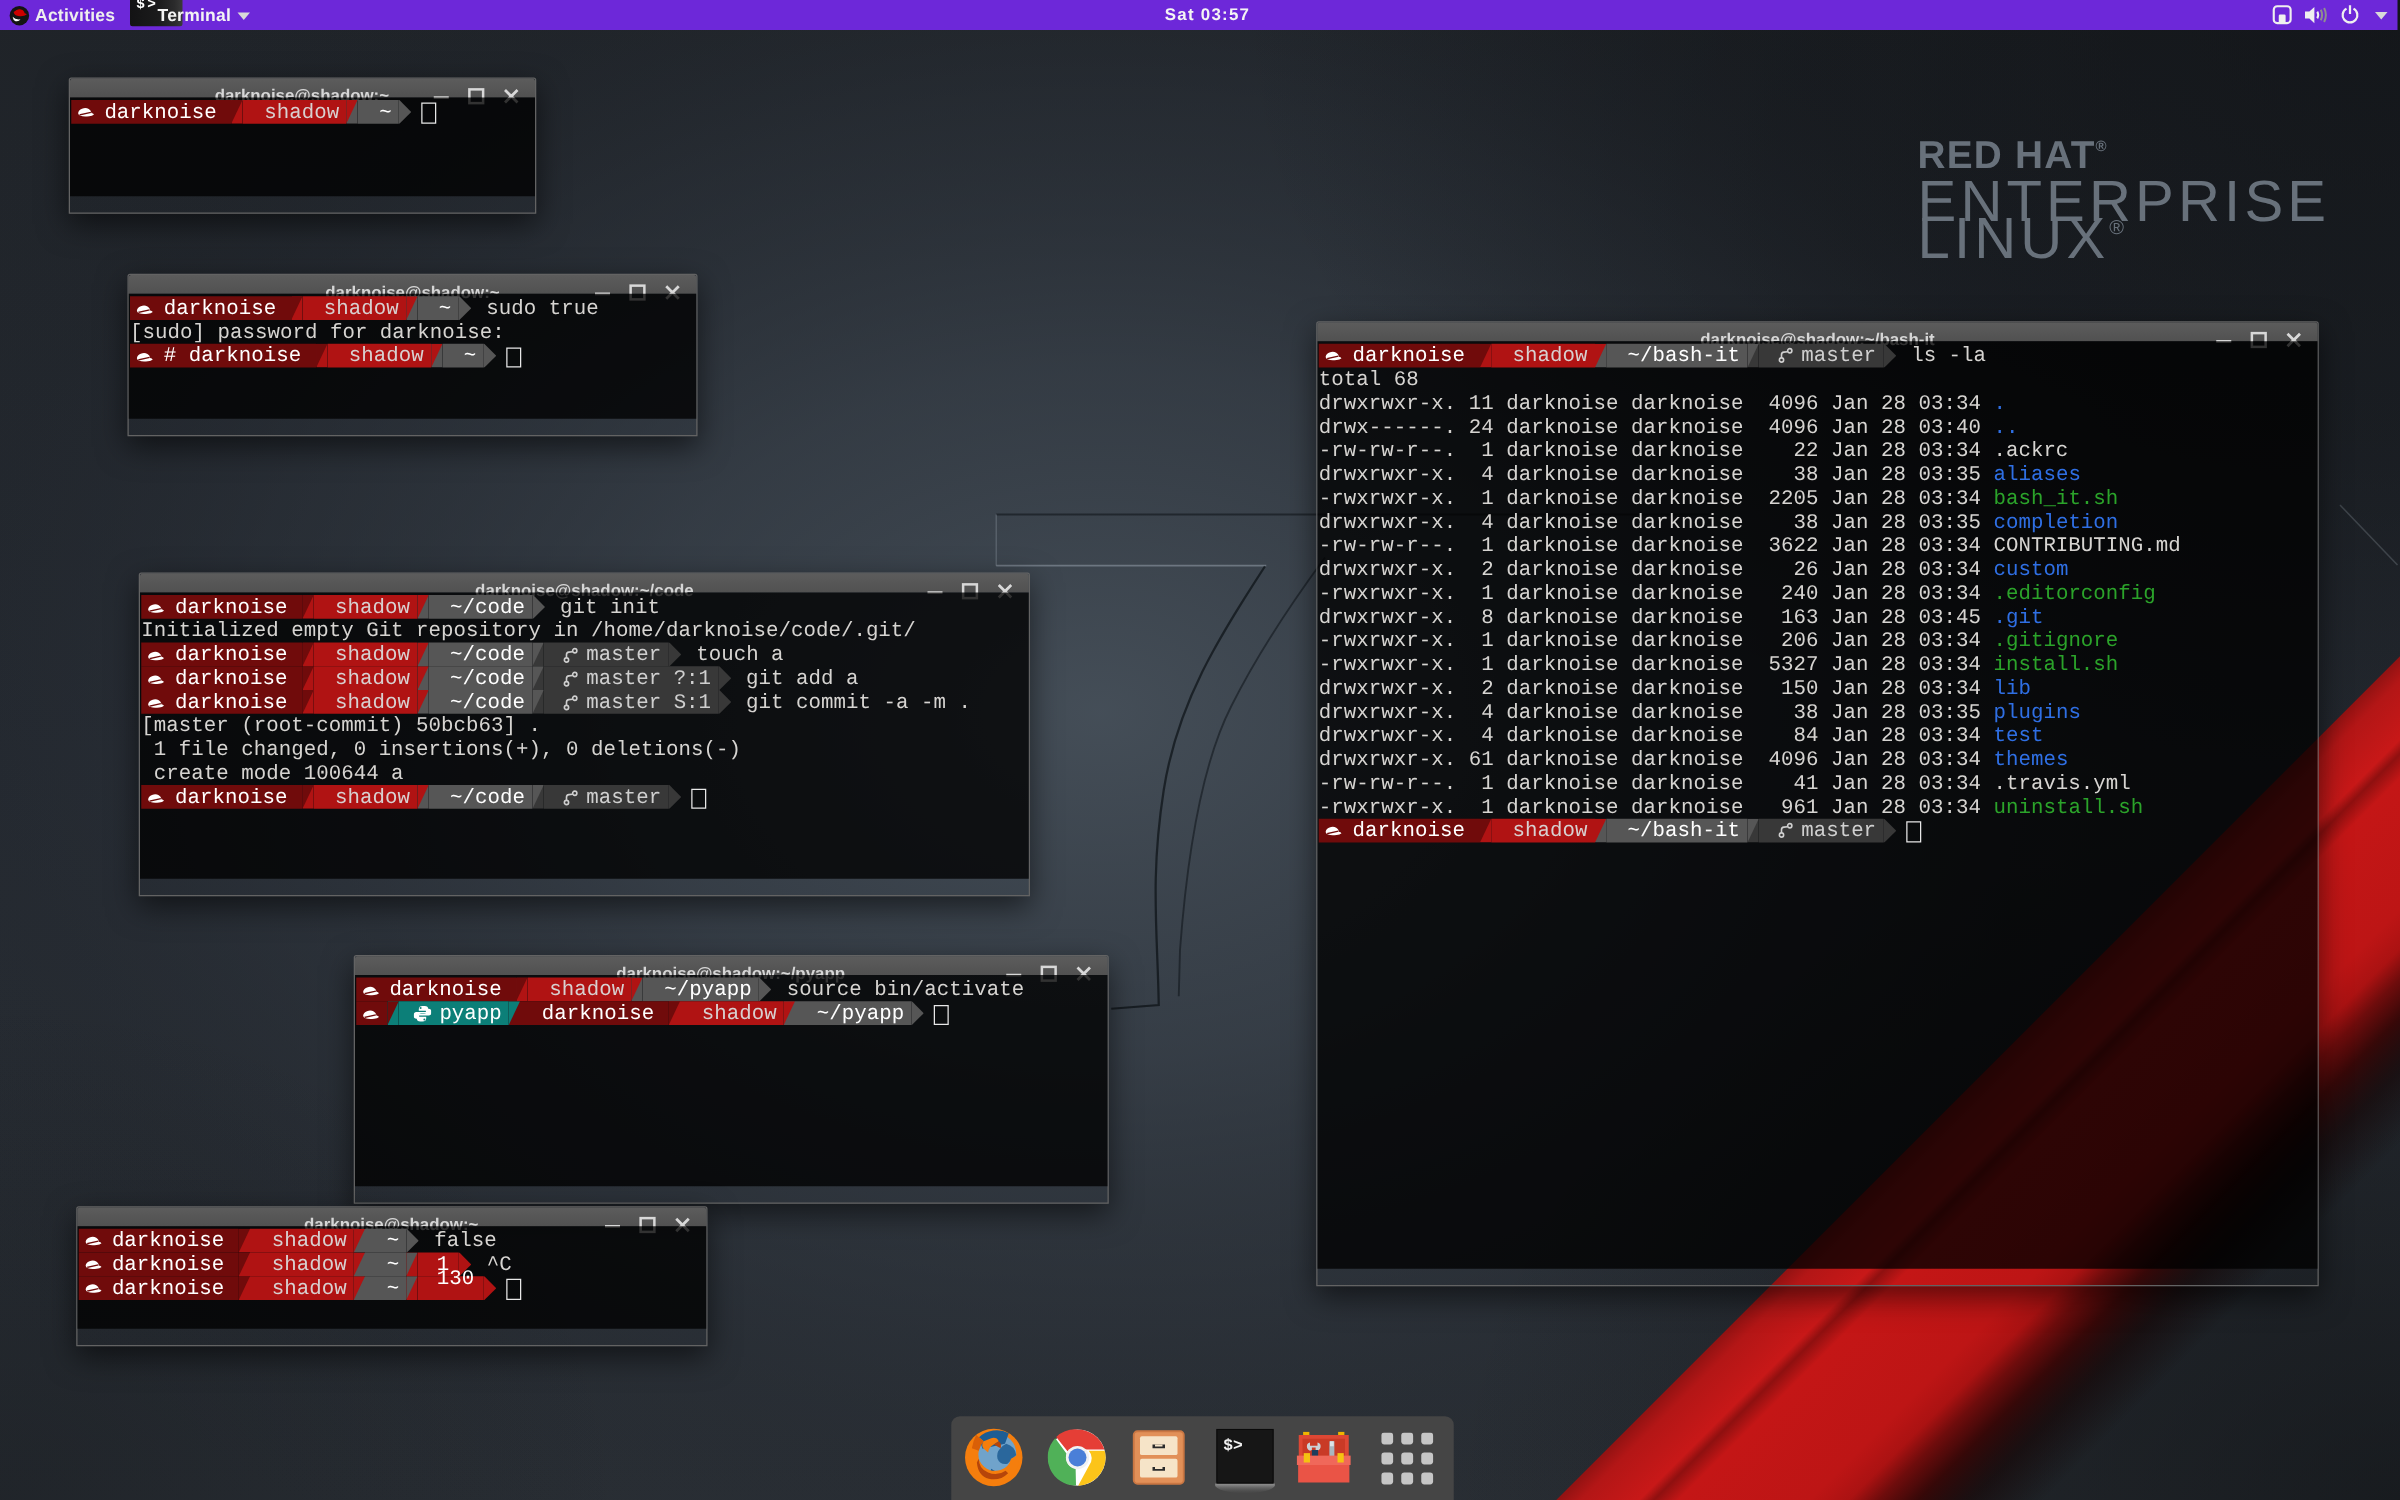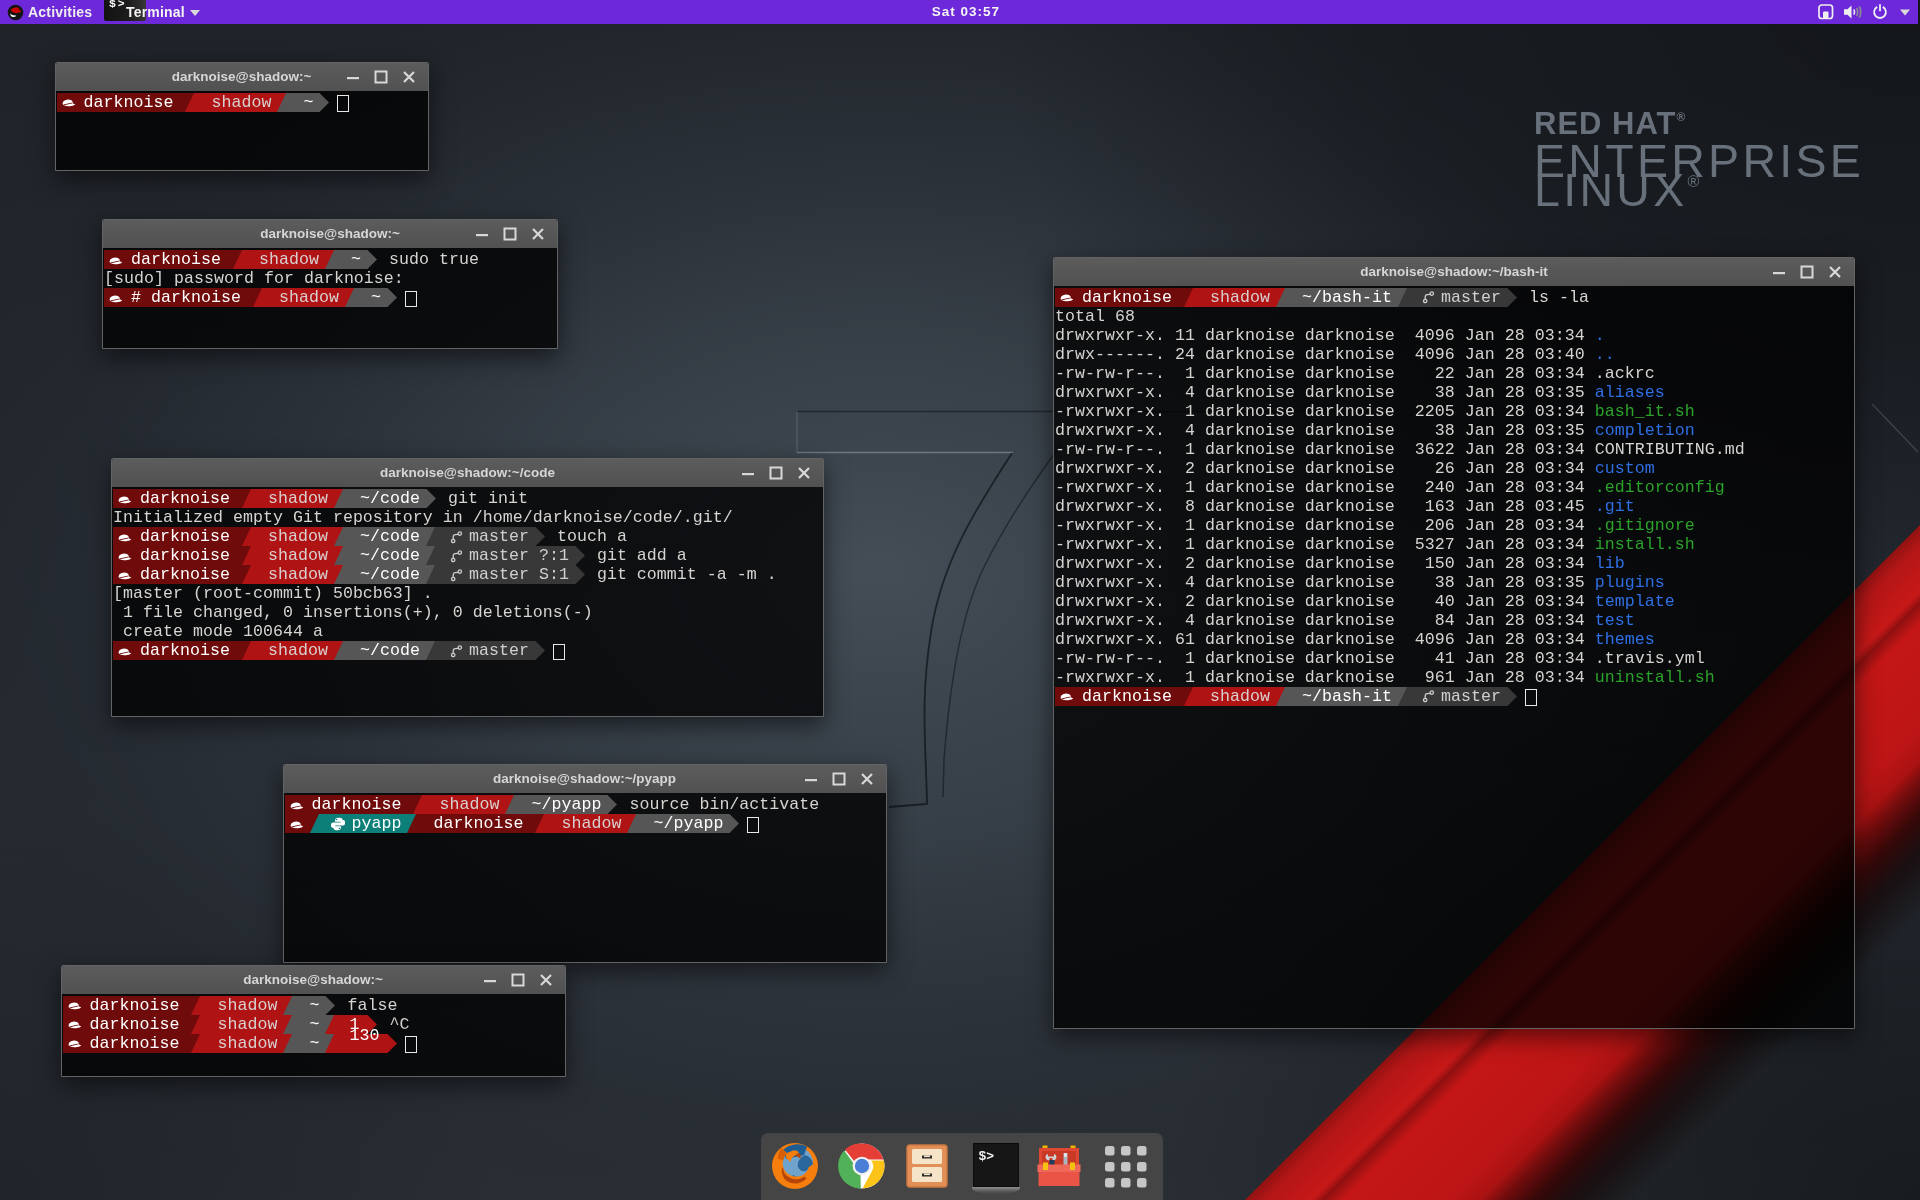--- a/index.html
+++ b/index.html
@@ -9,21 +9,21 @@
 #topbar{position:absolute;left:0;top:0;width:1918px;height:24px;background:#6d28d9;z-index:50;color:#f0f0f0}
 #topbar .act{position:absolute;left:28px;top:0;line-height:24px;font-size:14px;letter-spacing:0.2px;font-weight:bold;color:#eee}
 #topbar .redhat{position:absolute;left:7px;top:4px}
 #termplate{position:absolute;left:104px;top:0;width:42px;height:21px;background:linear-gradient(90deg,#131314 0%,#1b1b1c 55%,#2b2b2c 85%,#3a3a3a 100%);border-radius:0 0 2px 2px}
 #termplate .g{position:absolute;left:5px;top:-3px;font-family:"Liberation Mono",monospace;font-weight:bold;font-size:11.5px;color:#fff;letter-spacing:1.8px}
 #topbar .appname{position:absolute;left:126px;top:0;line-height:24px;font-size:14px;letter-spacing:0.2px;font-weight:bold;color:#f4f4f4}
 #topbar .apparr{position:absolute;left:190px;top:10px;width:0;height:0;border-left:5px solid transparent;border-right:5px solid transparent;border-top:6px solid #d9d9d9}
 #topbar .clock{position:absolute;left:6px;width:1920px;text-align:center;top:0;line-height:24px;font-size:13.5px;letter-spacing:1px;font-weight:bold;color:#f4f4f4}
 #sysicons{position:absolute;right:0;top:0;height:24px}
 .win{position:absolute;border:1px solid #636363;border-radius:2px 2px 0 0;box-shadow:0 8px 24px rgba(0,0,0,.55);z-index:10}
-.tb{height:28px;background:linear-gradient(#5c5c5c,#515151);position:relative;border-radius:2px 2px 0 0}
+.tb{height:15px;background:linear-gradient(#5c5c5c,#515151);position:relative;border-radius:2px 2px 0 0}
 .tt{position:absolute;left:0;right:0;text-align:center;line-height:28px;font-size:13.5px;font-weight:bold;color:#d6d6d6}
 .btn{position:absolute;top:0;width:28px;height:28px}
 .bmin{right:61px}.bmax{right:33px}.bcls{right:5px}
 .term{position:relative;background:rgba(0,0,0,0.77);font-family:"Liberation Mono",monospace;font-size:16.6px;line-height:19px;letter-spacing:0.037px;color:#d6d4d1;padding:2px 0 0 1px;overflow:hidden}
 .r{display:flex;height:19px;white-space:pre;align-items:flex-end}
 .sg{display:flex;height:19px;line-height:19px;align-items:center;flex:none;white-space:pre}
 .sp{width:9px;height:19px;flex:none;display:block}
 .cap{width:10px;height:19px;flex:none;display:block}
 .cmd{padding-left:12px;line-height:19px}
 .cur{width:12px;height:16.5px;border:1.3px solid #e8e8e8;margin-left:8px;margin-top:1px;flex:none}
@@ -485,21 +485,20 @@
       <div class="r">-rwxrwxr-x.  1 darknoise darknoise  2205 Jan 28 03:34 <span class="grn">bash_it.sh</span></div>
       <div class="r">drwxrwxr-x.  4 darknoise darknoise    38 Jan 28 03:35 <span class="blu">completion</span></div>
       <div class="r">-rw-rw-r--.  1 darknoise darknoise  3622 Jan 28 03:34 CONTRIBUTING.md</div>
       <div class="r">drwxrwxr-x.  2 darknoise darknoise    26 Jan 28 03:34 <span class="blu">custom</span></div>
       <div class="r">-rwxrwxr-x.  1 darknoise darknoise   240 Jan 28 03:34 <span class="grn">.editorconfig</span></div>
       <div class="r">drwxrwxr-x.  8 darknoise darknoise   163 Jan 28 03:45 <span class="blu">.git</span></div>
       <div class="r">-rwxrwxr-x.  1 darknoise darknoise   206 Jan 28 03:34 <span class="grn">.gitignore</span></div>
       <div class="r">-rwxrwxr-x.  1 darknoise darknoise  5327 Jan 28 03:34 <span class="grn">install.sh</span></div>
       <div class="r">drwxrwxr-x.  2 darknoise darknoise   150 Jan 28 03:34 <span class="blu">lib</span></div>
       <div class="r">drwxrwxr-x.  4 darknoise darknoise    38 Jan 28 03:35 <span class="blu">plugins</span></div>
-      <div class="r">drwxrwxr-x.  2 darknoise darknoise    40 Jan 28 03:34 <span class="blu">template</span></div>
       <div class="r">drwxrwxr-x.  4 darknoise darknoise    84 Jan 28 03:34 <span class="blu">test</span></div>
       <div class="r">drwxrwxr-x. 61 darknoise darknoise  4096 Jan 28 03:34 <span class="blu">themes</span></div>
       <div class="r">-rw-rw-r--.  1 darknoise darknoise    41 Jan 28 03:34 .travis.yml</div>
       <div class="r">-rwxrwxr-x.  1 darknoise darknoise   961 Jan 28 03:34 <span class="grn">uninstall.sh</span></div>
       <div class="r"><span class="sg" style="background:#700b0b;padding:0 12px 0 4px"><svg width="15" height="12" viewBox="0 0 15 12">
             <path fill="#ffffff" d="M1.5,7.6 Q1.8,4.8 4.6,3.9 Q7.6,2.9 10,4.1 Q11.8,5 12,6.8 L12.1,7.4 Q13.6,7.7 14.2,8.5 Q12.8,9.6 10.4,9.9 Q6,10.5 3.4,9.6 Q1.6,8.9 1.5,7.6 Z"></path>
             <path fill="#700b0b" d="M2.4,8.4 L11.6,6.4 L11.8,7.3 L3.1,9.3 Z"></path>
           </svg><b class="u" style="padding-left:8px">darknoise</b></span><svg class="sp" viewBox="0 0 9 19" preserveAspectRatio="none">
           <path d="M0,0 H9 V19 H0 Z" fill="#b01313"></path>
           <path d="M0,0 H9 L0,19 Z" fill="#700b0b"></path>

